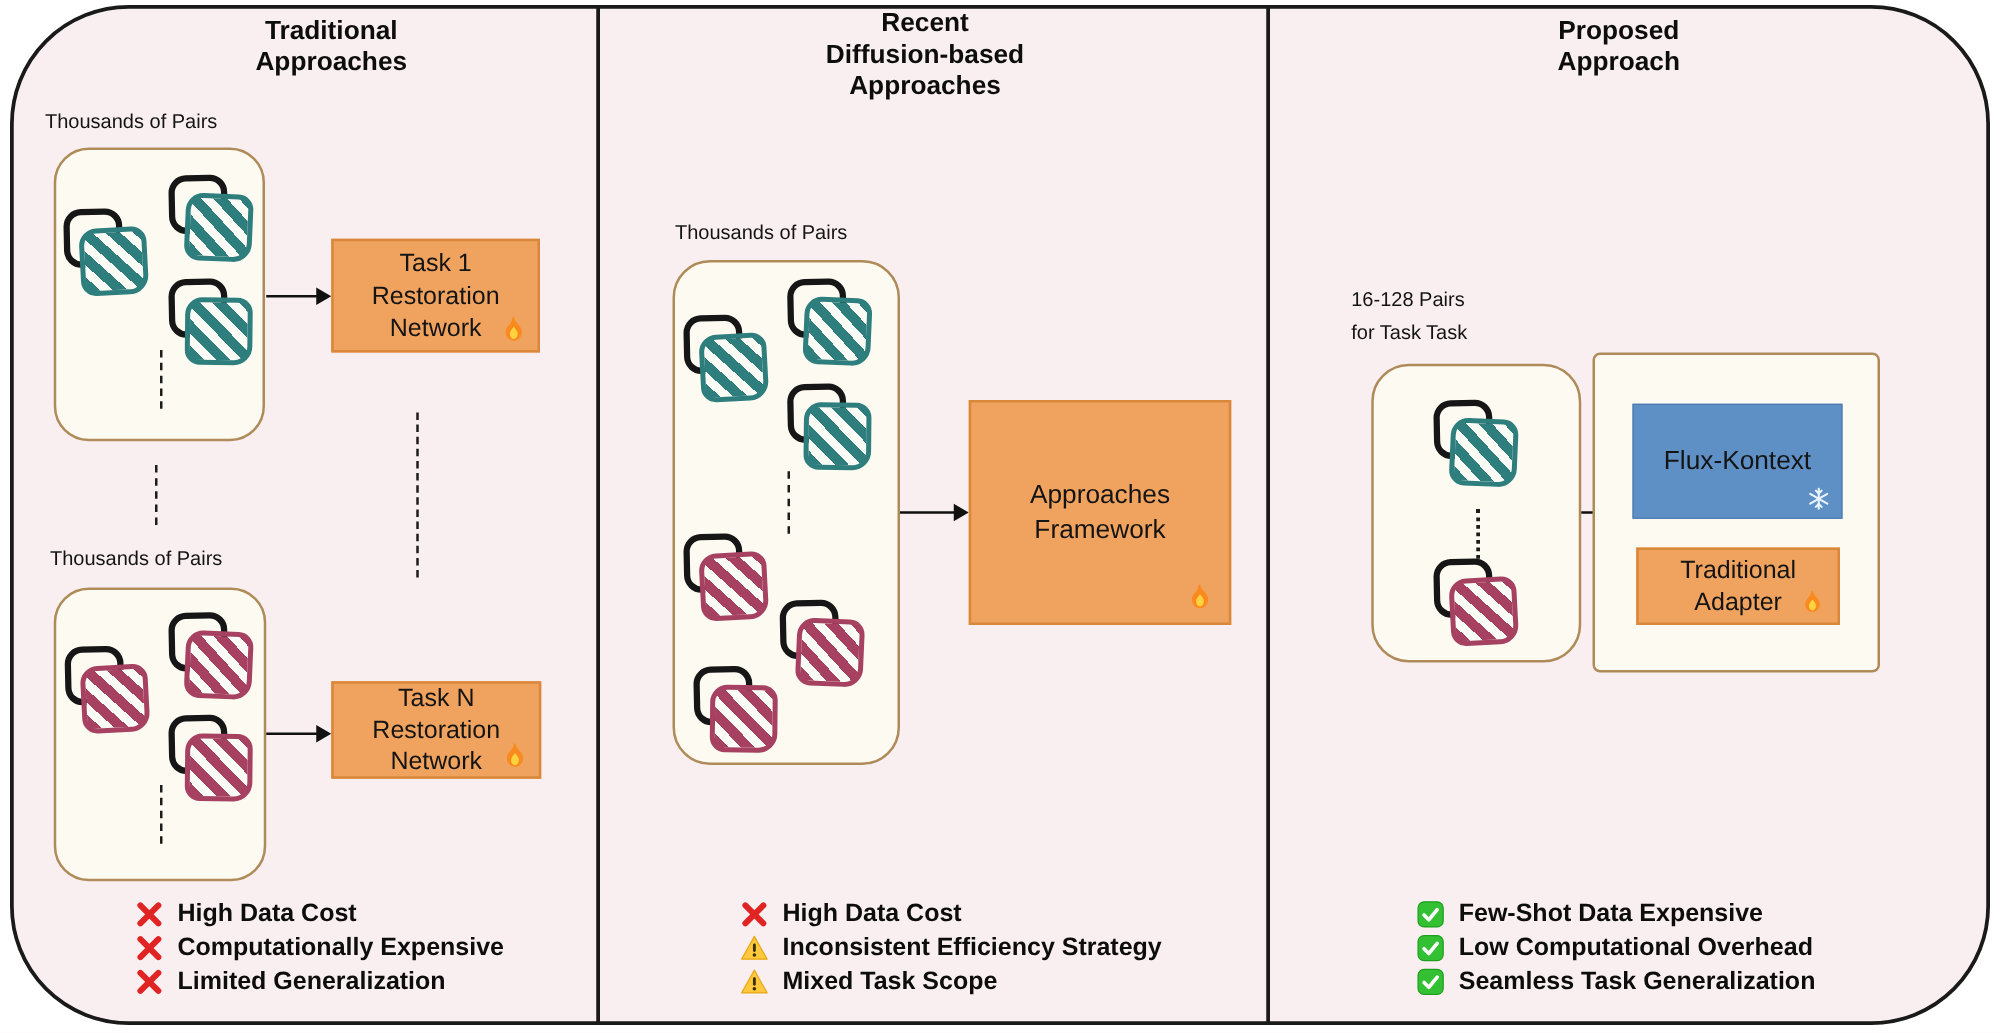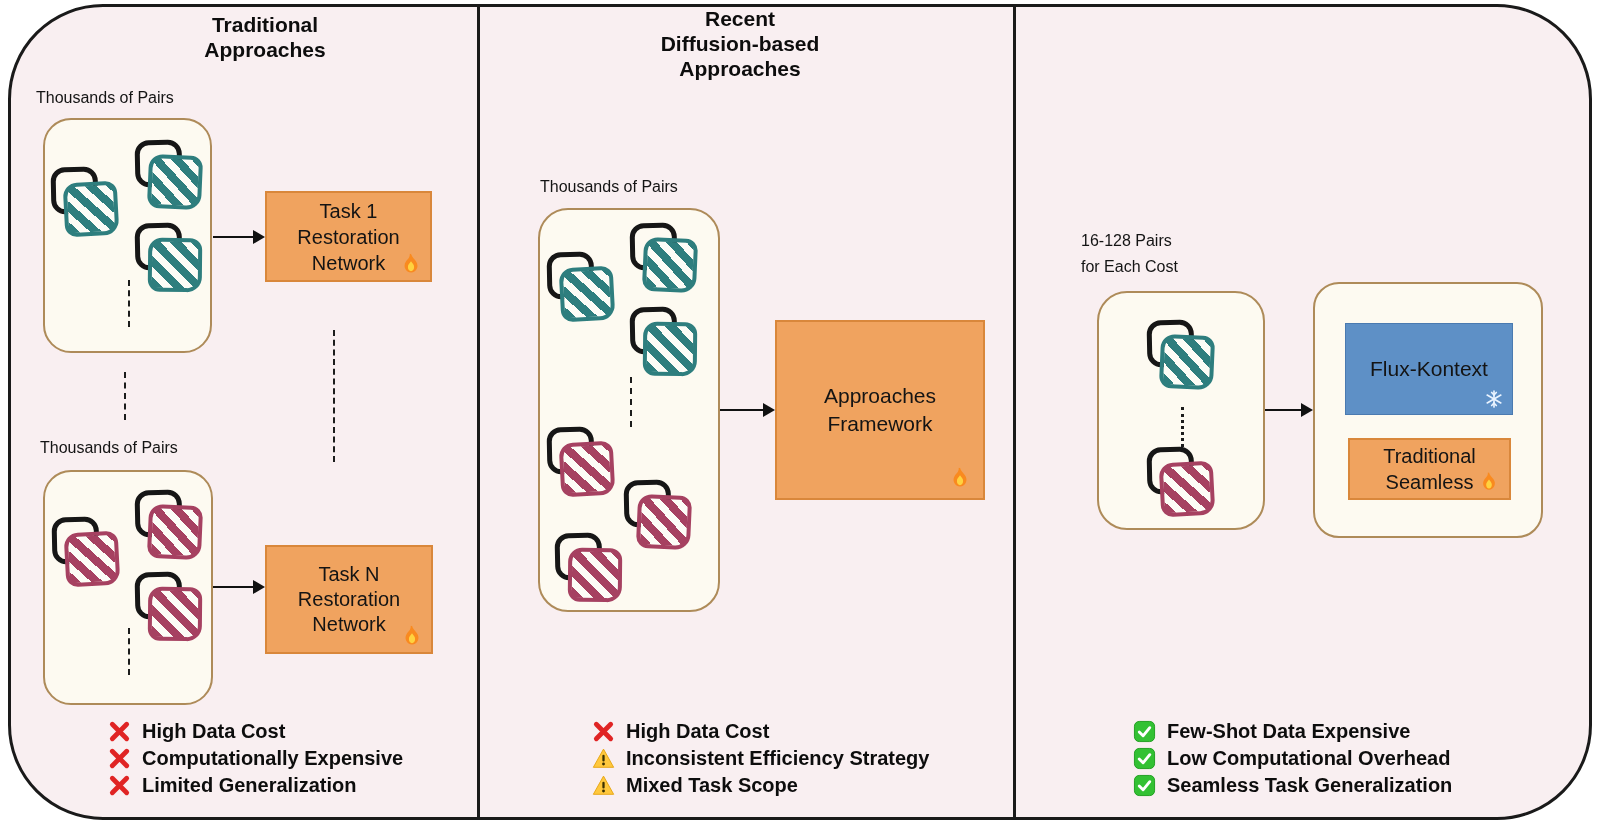--- a/index.html
+++ b/index.html
@@ -123,21 +123,21 @@
       <div class="front"></div>
     </div>
     <div class="vdash" style="left:83px;top:156px;height:47px"></div>
   </div>
 
   <div class="arrow" style="left:213px;top:587px;width:52px">
       <i class="shaft"></i>
       <i class="head"></i>
     </div>
 
-  <div class="task-box" style="left:265px;top:545px;width:168px;height:109px;line-height:25px">
+  <div class="task-box" style="left:265px;top:545px;width:168px;height:78px;line-height:25px">
     <div>Task N</div>
     <div>Restoration</div>
     <div>Network</div>
     <span class="corner-icon">
       <svg viewBox="0 0 24 24">
           <path d="M12 1.8 C12.8 5.4 15.6 7.4 17.4 10 C19.2 12.7 19.6 15.3 18.4 18 C17.2 20.8 14.6 22.4 12 22.4 C9.4 22.4 6.8 20.8 5.6 18 C4.5 15.4 4.8 12.8 6.5 10.3 C7.6 8.7 9.3 7.4 10.1 5.5 C10.6 4.3 10.8 3 10.6 1.9 C11.1 2.2 11.6 2.1 12 1.8 Z" fill="#F98A1F"></path>
           <path d="M12 10.2 C13.5 12.4 15.4 13.8 15.4 16.4 C15.4 19 13.8 20.9 12 20.9 C10.2 20.9 8.6 19 8.6 16.4 C8.6 13.8 10.5 12.4 12 10.2 Z" fill="#FFD23F"></path>
         </svg>
     </span>
   </div>
@@ -241,63 +241,67 @@
     <span class="bi">
         <svg viewBox="0 0 24 24">
           <path d="M12 2.2 L22.6 21.2 H1.4 Z" fill="#FFC83D" stroke="#E7A615" stroke-width="1" stroke-linejoin="round"></path>
           <rect x="10.8" y="8.2" width="2.4" height="7" rx="1.2" fill="#3B3000"></rect>
           <circle cx="12" cy="17.8" r="1.5" fill="#3B3000"></circle>
         </svg>
       </span>
     <span class="bt">Mixed Task Scope</span>
   </div>
 
+  <div class="panel-title" style="left:1170px;top:12px;width:250px">
+    <div>Proposed</div>
+    <div>Approach</div>
+  </div>
 
   <div class="label center" style="left:1081px;top:228px;width:200px">
     <div>16-128 Pairs</div>
-    <div>for Each Cost</div>
+    <div>for Task Task</div>
   </div>
 
   <div class="cream-box" style="left:1097px;top:291px;width:168px;height:239px;border-radius:30px">
     <div class="pair teal rB" style="left:48px;top:27px">
       <div class="back"></div>
       <div class="front"></div>
     </div>
     <div class="vdot" style="left:82px;top:114px;height:40px"></div>
     <div class="pair maroon rA" style="left:48px;top:154px">
       <div class="back"></div>
       <div class="front"></div>
     </div>
   </div>
 
   <div class="arrow" style="left:1265px;top:410px;width:48px">
       <i class="shaft"></i>
       <i class="head"></i>
     </div>
 
-  <div class="cream-box" style="left:1313px;top:282px;width:230px;height:256px;border-radius:26px">
+  <div class="cream-box" style="left:1274px;top:282px;width:230px;height:256px;border-radius:6px">
     <div class="flux-box" style="left:30px;top:39px;width:168px;height:92px">
       <span>Flux-Kontext</span>
       <span class="corner-icon" style="width:20px;height:20px;right:8px;bottom:5px">
         <svg viewBox="0 0 24 24">
             <g stroke="#EAF4FF" stroke-width="2" stroke-linecap="round">
               <line x1="12" y1="2.5" x2="12" y2="21.5"></line>
               <line x1="3.8" y1="7.3" x2="20.2" y2="16.7"></line>
               <line x1="3.8" y1="16.7" x2="20.2" y2="7.3"></line>
               <line x1="9.2" y1="4.2" x2="12" y2="7"></line>
               <line x1="14.8" y1="4.2" x2="12" y2="7"></line>
               <line x1="9.2" y1="19.8" x2="12" y2="17"></line>
               <line x1="14.8" y1="19.8" x2="12" y2="17"></line>
             </g>
           </svg>
       </span>
     </div>
     <div class="task-box" style="left:33px;top:154px;width:163px;height:62px;line-height:26px">
       <div>Traditional</div>
-      <div>Seamless</div>
+      <div>Adapter</div>
       <span class="corner-icon" style="width:20px;height:20px;right:10px;bottom:7px">
         <svg viewBox="0 0 24 24">
             <path d="M12 1.8 C12.8 5.4 15.6 7.4 17.4 10 C19.2 12.7 19.6 15.3 18.4 18 C17.2 20.8 14.6 22.4 12 22.4 C9.4 22.4 6.8 20.8 5.6 18 C4.5 15.4 4.8 12.8 6.5 10.3 C7.6 8.7 9.3 7.4 10.1 5.5 C10.6 4.3 10.8 3 10.6 1.9 C11.1 2.2 11.6 2.1 12 1.8 Z" fill="#F98A1F"></path>
             <path d="M12 10.2 C13.5 12.4 15.4 13.8 15.4 16.4 C15.4 19 13.8 20.9 12 20.9 C10.2 20.9 8.6 19 8.6 16.4 C8.6 13.8 10.5 12.4 12 10.2 Z" fill="#FFD23F"></path>
           </svg>
       </span>
     </div>
   </div>
 
   <div class="bullet-row" style="left:1133px;top:720px">

